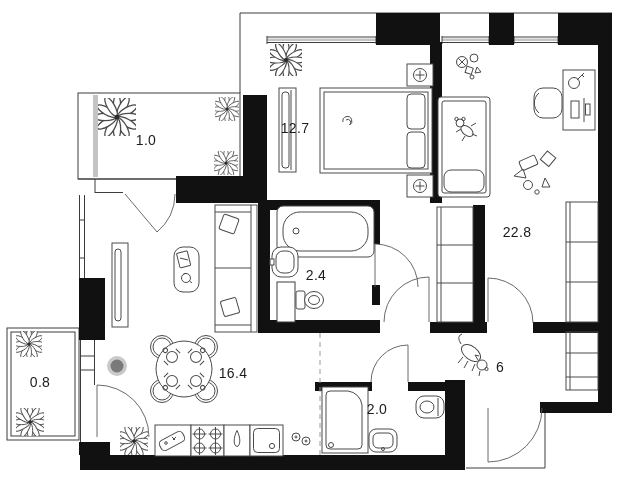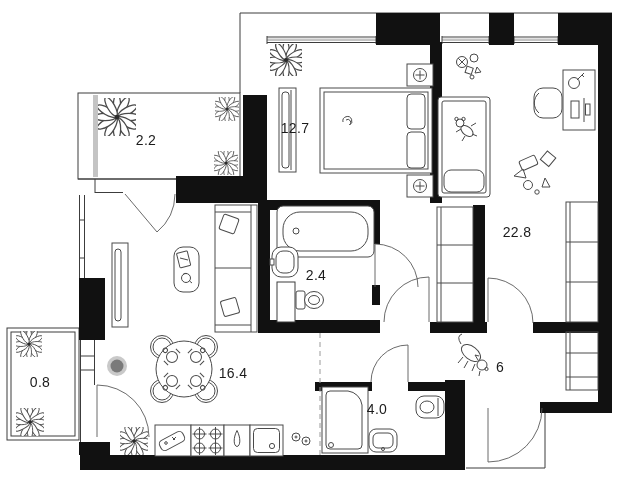--- a/index.html
+++ b/index.html
@@ -333,21 +333,21 @@
       <path d="M461,344 q-5,-8 1,-10"></path>
       <ellipse cx="471" cy="353" rx="11" ry="6.5" transform="rotate(38 471 353)"></ellipse>
       <circle cx="482" cy="365" r="5"></circle>
       <path d="M478,360 l-3,-5 4,1"></path>
       <circle cx="486.5" cy="369" r="1.6"></circle>
       <path d="M463,357 l-5,6 M468,361 l-4,7 M475,364 l-3,7 M480,371 l-1,5"></path>
     </g>
   </g>
 </svg>
 
-<div class="room-label" style="left:146px;top:140px">2.2</div>
+<div class="room-label" style="left:146px;top:140px">1.0</div>
 <div class="room-label" style="left:295px;top:128px">12.7</div>
 <div class="room-label" style="left:517px;top:232px">22.8</div>
 <div class="room-label" style="left:316px;top:275px">2.4</div>
 <div class="room-label" style="left:233px;top:373px">16.4</div>
 <div class="room-label" style="left:40px;top:382px">0.8</div>
-<div class="room-label" style="left:377px;top:409px">4.0</div>
+<div class="room-label" style="left:377px;top:409px">2.0</div>
 <div class="room-label" style="left:500px;top:367px">6</div>
 </div>
 
 </body></html>

